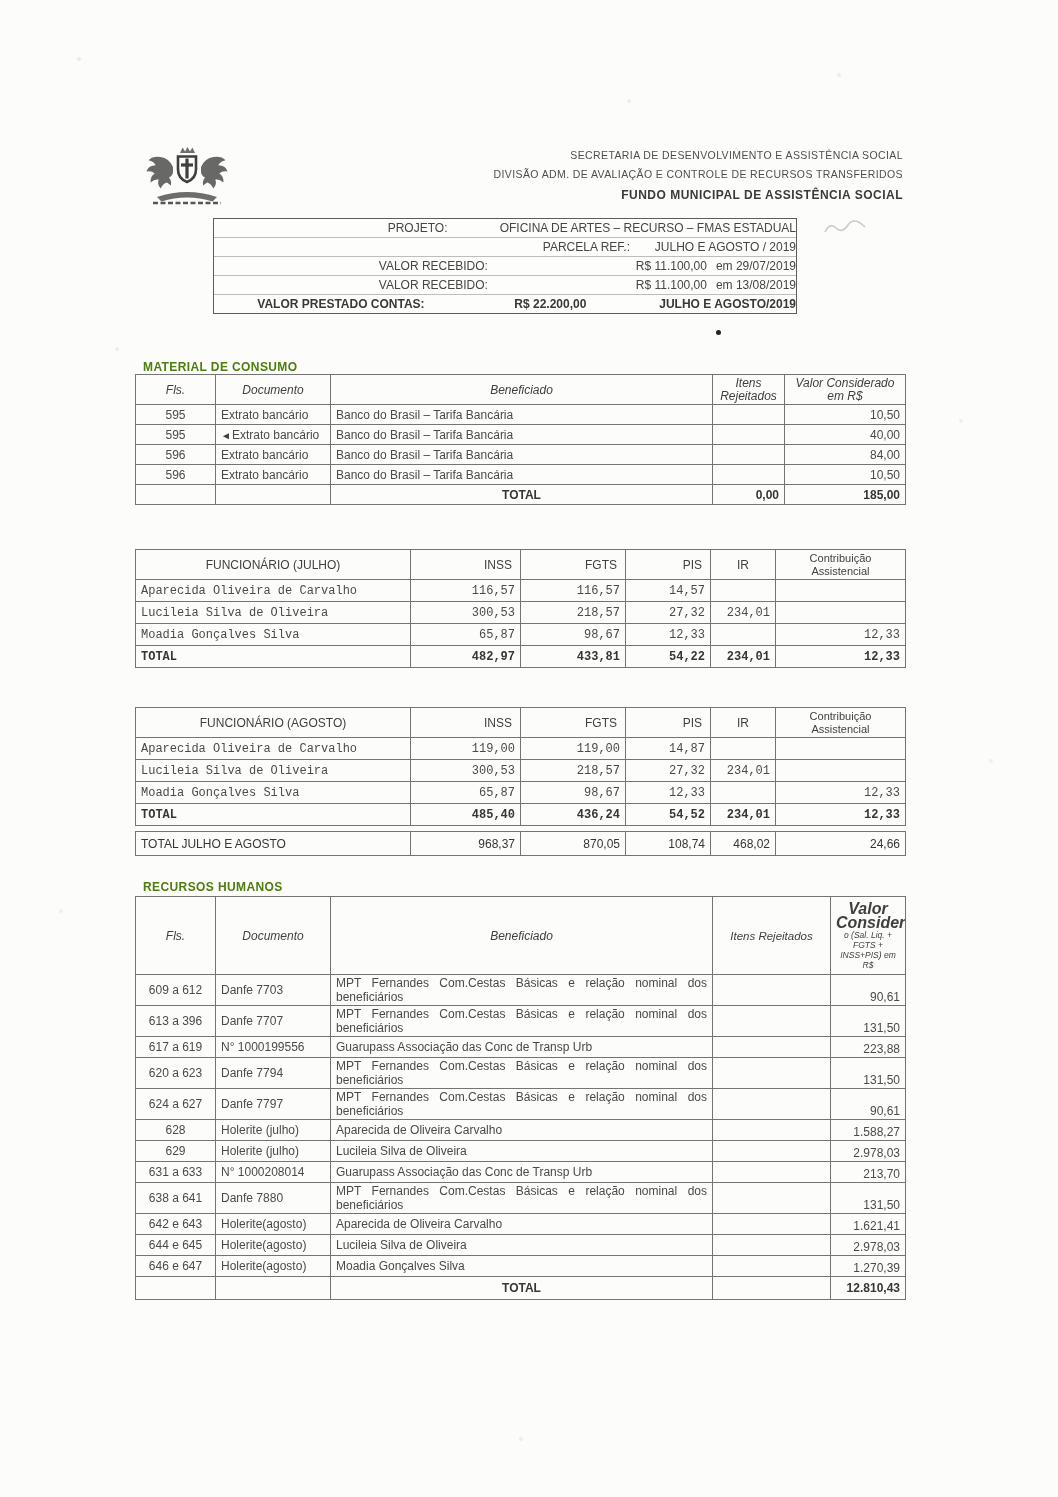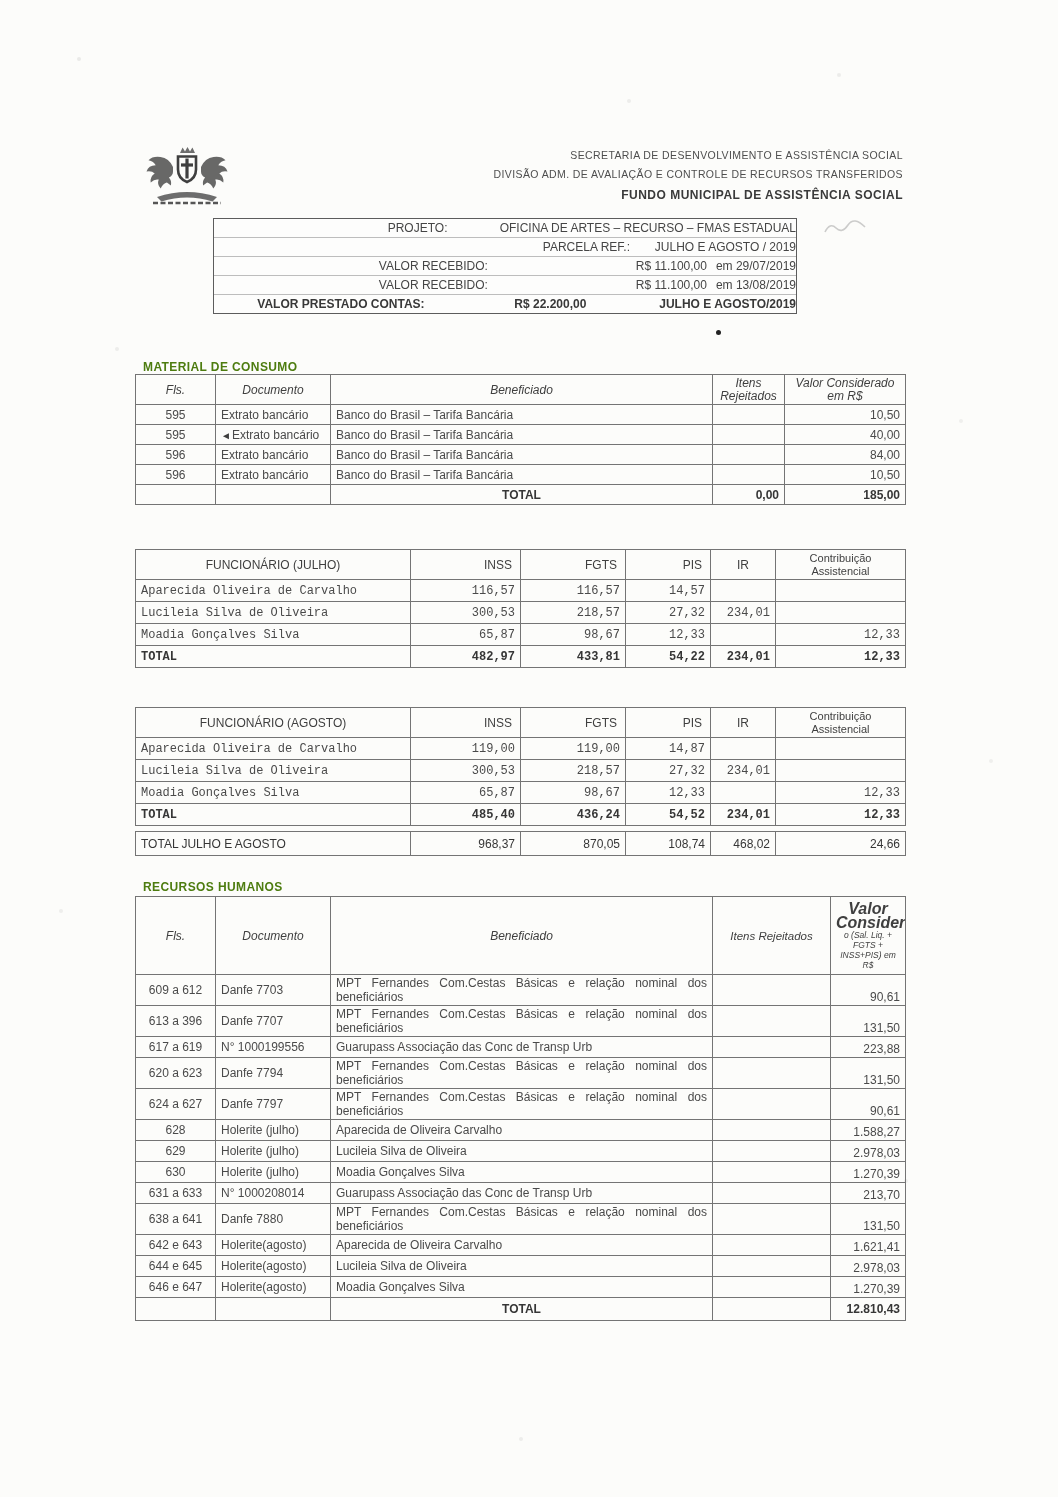--- a/index.html
+++ b/index.html
@@ -386,27 +386,20 @@
       <td class="n vb">1.588,27</td>
     </tr>
     <tr class="dr1">
       <td class="c">629</td>
       <td>Holerite (julho)</td>
       <td>Lucileia Silva de Oliveira</td>
       <td></td>
       <td class="n vb">2.978,03</td>
     </tr>
     <tr class="dr1">
-      <td class="c">630</td>
-      <td>Holerite (julho)</td>
-      <td>Moadia Gonçalves Silva</td>
-      <td></td>
-      <td class="n vb">1.270,39</td>
-    </tr>
-    <tr class="dr1">
       <td class="c">631 a 633</td>
       <td>N° 1000208014</td>
       <td>Guarupass Associação das Conc de Transp Urb</td>
       <td></td>
       <td class="n vb">213,70</td>
     </tr>
     <tr class="dr2">
       <td class="c">638 a 641</td>
       <td>Danfe 7880</td>
       <td class="wrap">MPT Fernandes Com.Cestas Básicas e relação nominal dos beneficiários</td>

